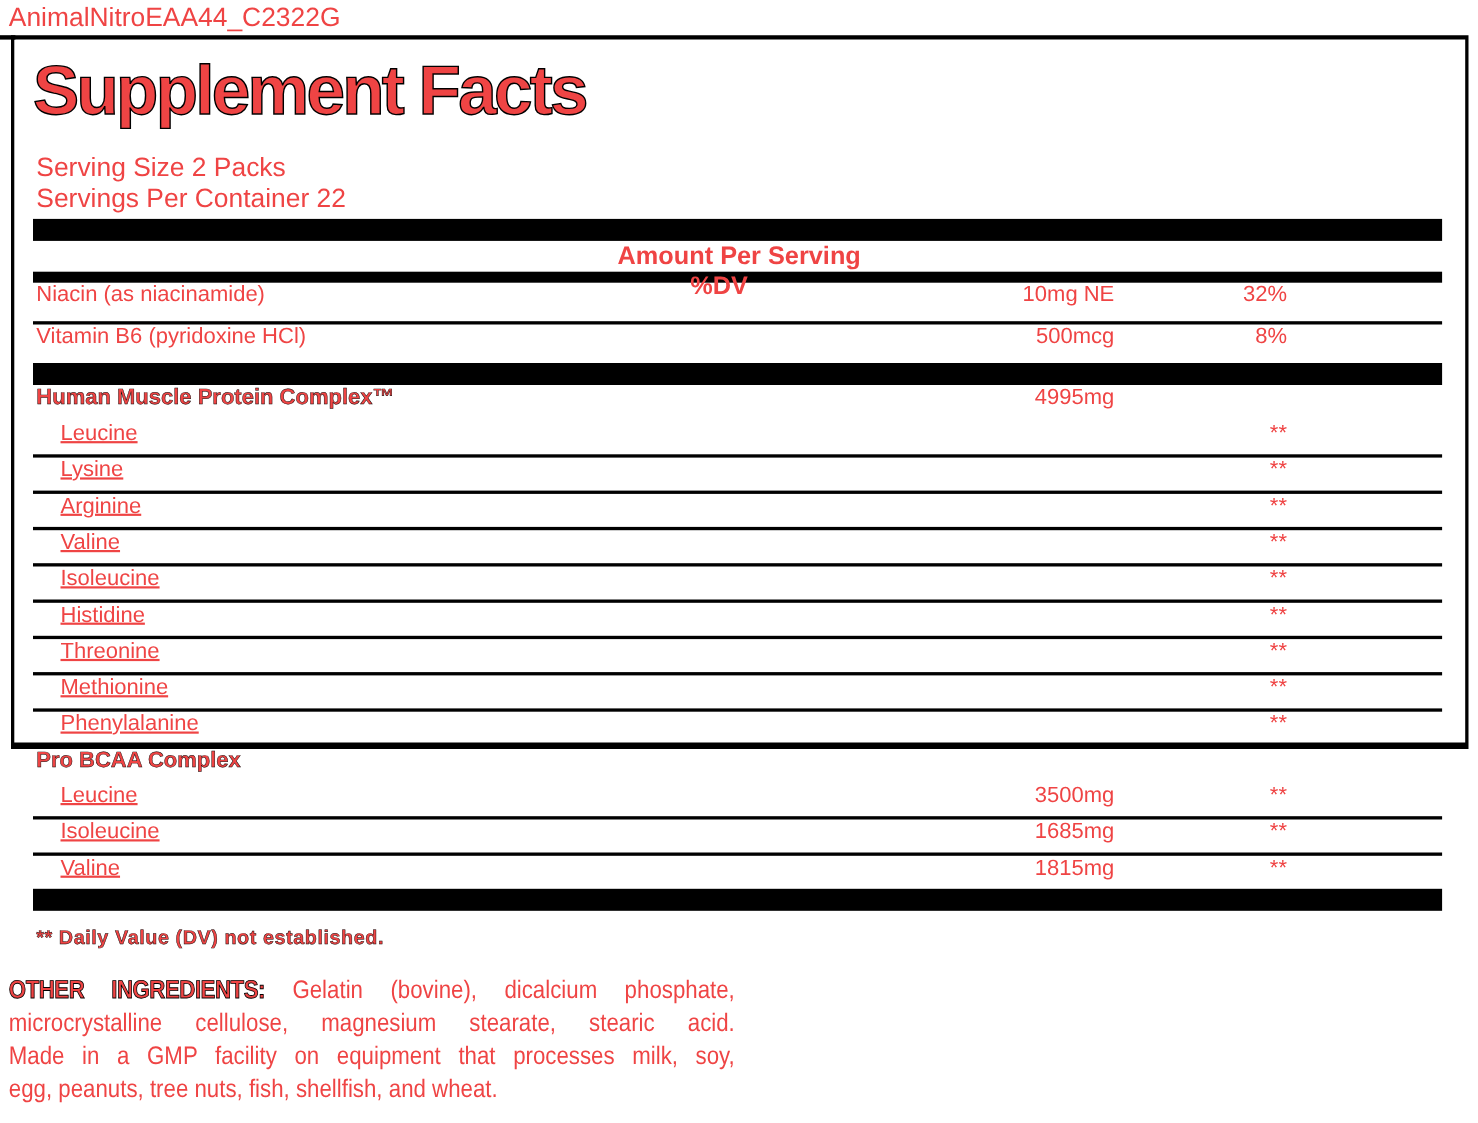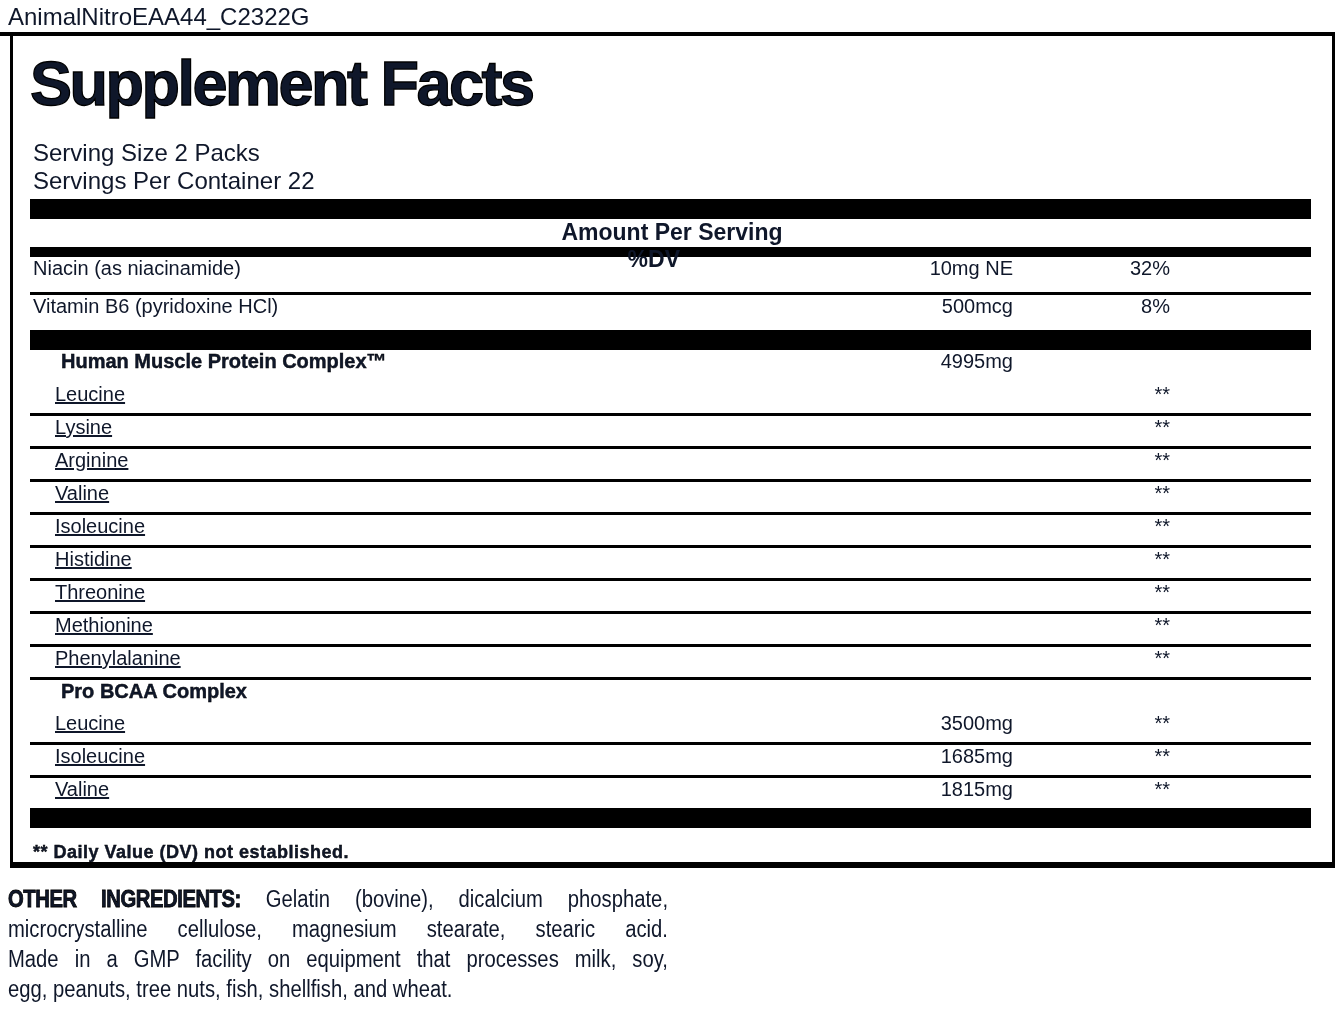--- a/index.html
+++ b/index.html
@@ -1,34 +1,34 @@
 <!DOCTYPE html>
 <html><head>
 <meta charset="utf-8">
 <style>
   * { box-sizing: border-box; margin: 0; padding: 0; }
   html,body { background:#fff; }
   .page {
     position: relative;
     width: 1344px; height: 1021px;
-    background: #fff; color: #0f172a;
+    background: #fff; color: #ef4444;
     font-family: "Liberation Sans", "DejaVu Sans", sans-serif;
     overflow: hidden;
   }
   .file-label {
     position: absolute; top: 5px; left: 8px;
     font-size: 24px; line-height: 24px;
   }
   .rule-ext {
     position: absolute; left: 0; top: 32px;
     width: 14px; height: 4px; background: #000;
   }
   .panel {
     position: absolute; left: 10px; top: 32px;
-    width: 1325px; height: 836px;
+    width: 1325px; height: 649px;
     border: 3px solid #000;
     border-top-width: 4px;
     border-bottom-width: 6px;
   }
   .panel-pad { padding: 0 21px 0 17px; }
   .sf-title {
     margin: 16px 0 0 0;
     font-size: 63px; line-height: 63px;
     font-weight: bold; letter-spacing: -2.5px;
     -webkit-text-stroke: 1.3px #000;
@@ -48,21 +48,21 @@
     font-size: 20px; padding-left: 3px;
   }
   .row.vit { height: 35px; }
   .row.grp { height: 33px; }
   .row.grp2 { height: 32px; }
   .c-name { flex: 1; white-space: nowrap; }
   .c-amt { width: 180px; text-align: right; white-space: nowrap; }
   .c-dv  { width: 157px; text-align: right; margin-right: 141px; white-space: nowrap; }
   .hdr-row .c-name, .bold { font-weight: bold; }
   .sub .c-name { padding-left: 22px; text-decoration: underline; }
-  .grp .c-name, .grp2 .c-name { font-weight: bold; margin-left: 28px; -webkit-text-stroke: 0.4px #000; }
+  .grp .c-name, .grp2 .c-name { font-weight: bold; -webkit-text-stroke: 0.4px #000; }
   .footnote {
     margin-top: 10px; padding-left: 3px;
     font-size: 18px; line-height: 28px; font-weight: bold;
     letter-spacing: 0.5px; -webkit-text-stroke: 0.4px #000;
   }
   .other {
     position: absolute; left: 8px; top: 884px;
     width: 750px;
     transform: scaleX(0.88); transform-origin: left top;
     font-size: 23px; line-height: 30px;

